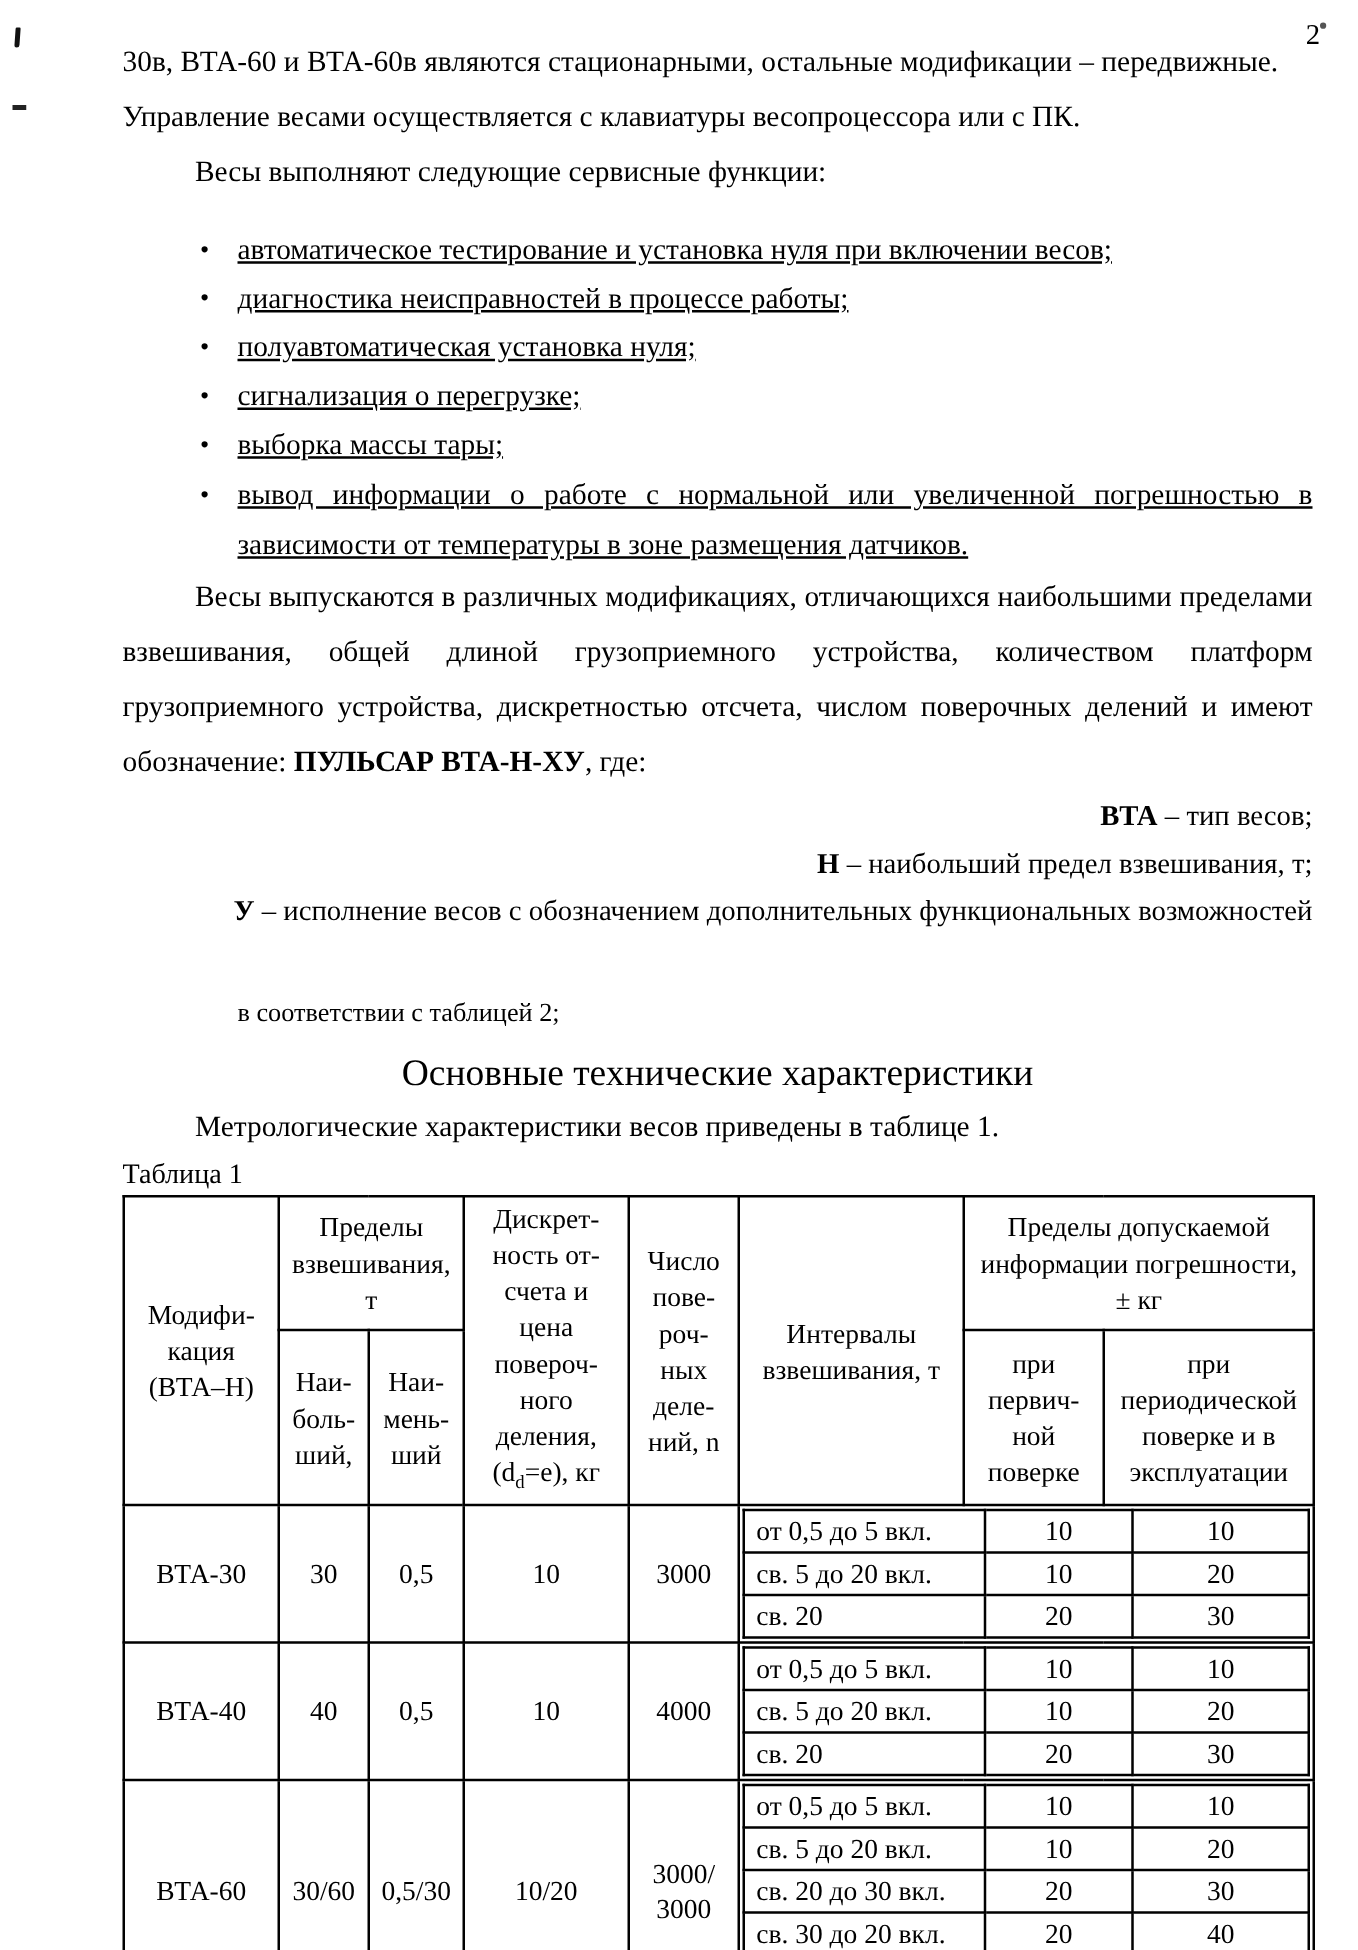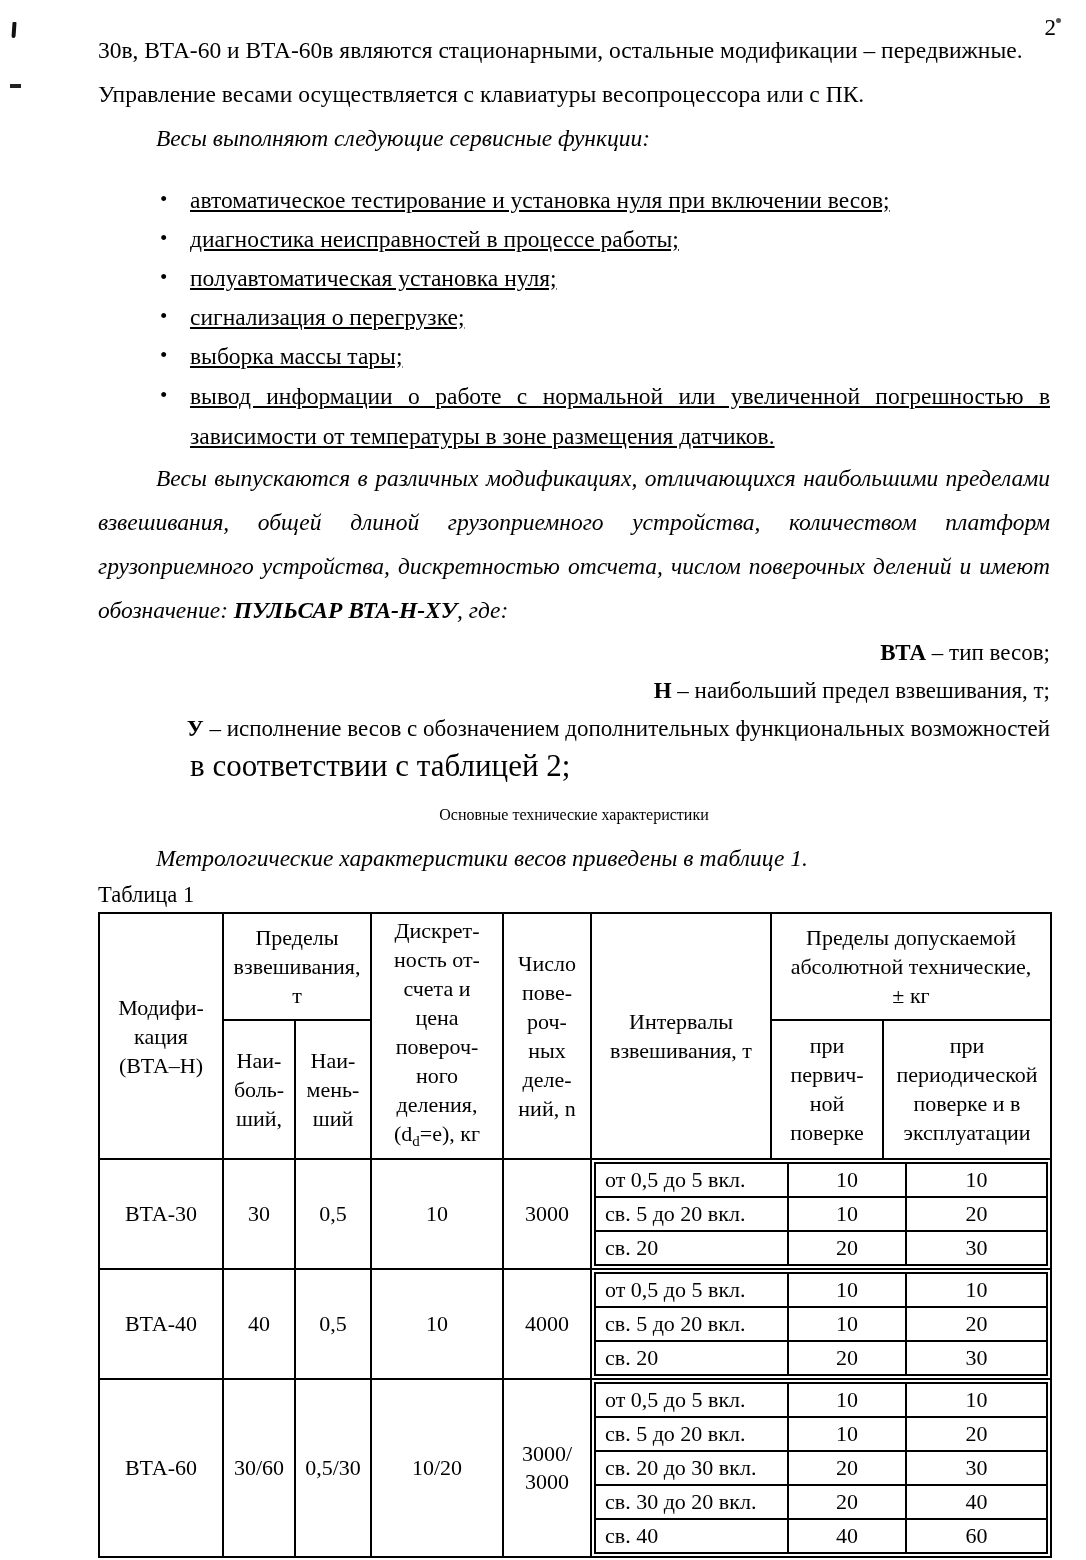--- a/index.html
+++ b/index.html
@@ -63,21 +63,21 @@
     font-size: 23px;
     line-height: 1;
   }
   p.para {
     margin: 0 0 0 0;
     font-size: 23.5px;
     line-height: 44px;
     text-align: justify;
   }
   p.para.just { text-align: justify; }
-  p.indent { text-indent: 58px; font-style: italic; }
+  p.indent { text-indent: 58px; }
   ul.bullets {
     margin: 21px 0 0 0;
     padding: 0;
     list-style: none;
     text-decoration: underline;
   }
   ul.bullets li {
     position: relative;
     padding-left: 92px;
     font-size: 23.5px;
@@ -98,27 +98,28 @@
   .def-line {
     font-size: 23px;
     line-height: 38px;
     padding-left: 66px;
     text-align: right;
     white-space: nowrap;
   }
   .def-line b { font-weight: bold; }
   .def-line.small { font-size: 22px; }
   .def-cont {
-    font-size: 31px;
+    font-size: 21px;
     line-height: 36px;
     padding-left: 92px;
+    margin-top: 44px;
   }
   .center-head {
     text-align: center;
-    font-size: 16px;
+    font-size: 30px;
     line-height: 42px;
     margin-top: 10px;
   }
   .tbl-caption {
     text-align: left;
     font-size: 22.5px;
     line-height: 30px;
     padding-right: 4px;
   }
   
@@ -251,21 +252,21 @@
             <span class="cellwrap">ных</span>
             <span class="cellwrap">деле-</span>
             <span class="cellwrap">ний, n</span>
           </th>
           <th class="hd" rowspan="2">
             <span class="cellwrap">Интервалы</span>
             <span class="cellwrap">взвешивания, т</span>
           </th>
           <th class="hd" colspan="2">
             <span class="cellwrap">Пределы допускаемой</span>
-            <span class="cellwrap">абсолютной технические,</span>
+            <span class="cellwrap">информации погрешности,</span>
             <span class="cellwrap">± кг</span>
           </th>
         </tr>
         <tr>
           <th class="hd">
             <span class="cellwrap">Наи-</span>
             <span class="cellwrap">боль-</span>
             <span class="cellwrap">ший,</span>
           </th>
           <th class="hd">

